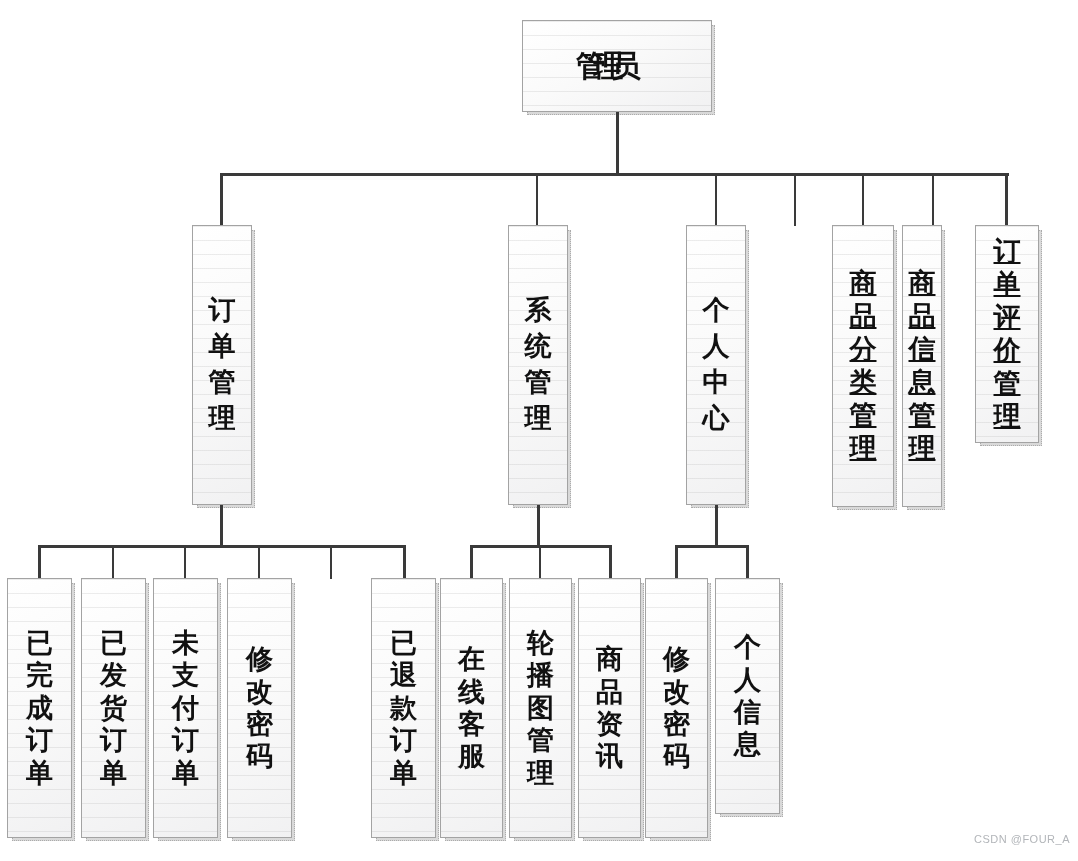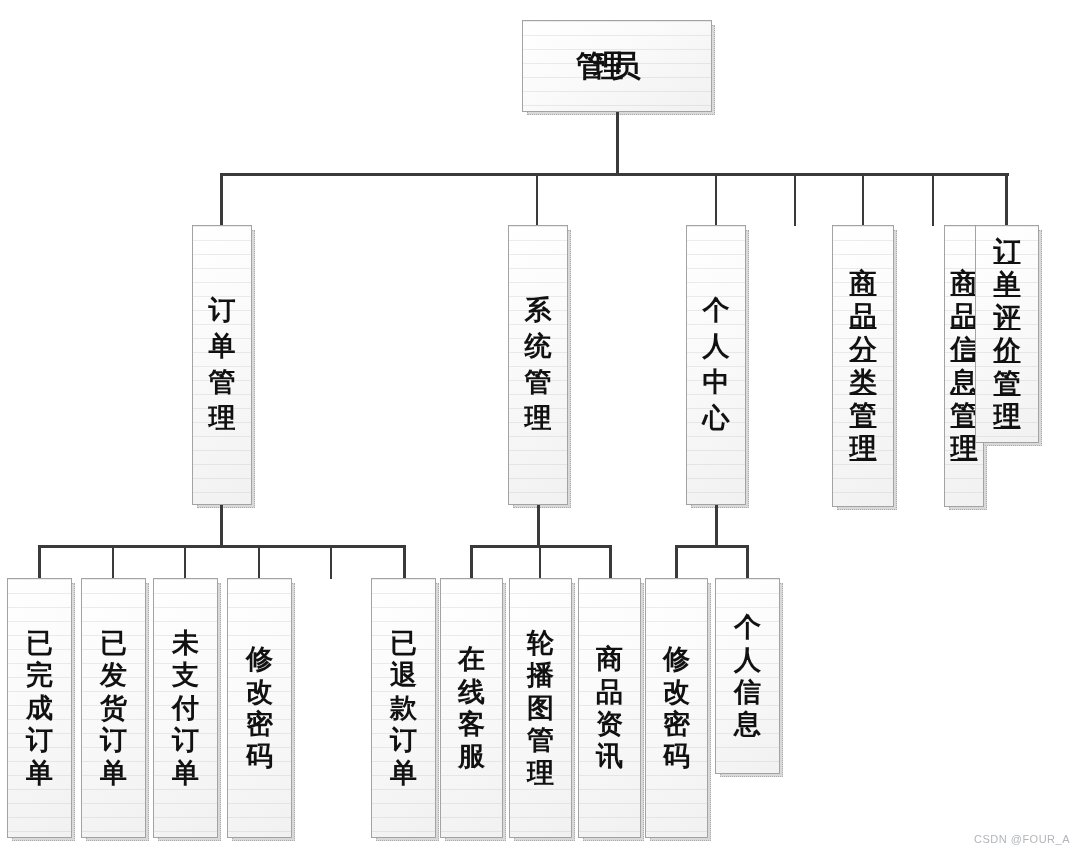--- a/index.html
+++ b/index.html
@@ -120,21 +120,21 @@
   </div>
   <div class="node" style="left:508px;top:225px;width:60px;height:280px">
     <span class="vtext">系统管理</span>
   </div>
   <div class="node" style="left:686px;top:225px;width:60px;height:280px">
     <span class="vtext">个人中心</span>
   </div>
   <div class="node lh-tight" style="left:832px;top:225px;width:62px;height:282px">
     <span class="vtext">商品分类管理</span>
   </div>
-  <div class="node lh-tight" style="left:944px;top:225px;width:40px;height:282px">
+  <div class="node lh-tight" style="left:902px;top:225px;width:40px;height:282px">
     <span class="vtext">商品信息管理</span>
   </div>
   <div class="node lh-tight" style="left:975px;top:225px;width:64px;height:218px">
     <span class="vtext">订单评价管理</span>
   </div>
 
   <div class="node lvl3" style="left:7px;top:578px;width:65px;height:260px">
     <span class="vtext">已完成订单</span>
   </div>
   <div class="node lvl3" style="left:81px;top:578px;width:65px;height:260px">
@@ -156,19 +156,19 @@
   <div class="node lvl3" style="left:578px;top:578px;width:63px;height:260px">
     <span class="vtext">商品资讯</span>
   </div>
   <div class="node lvl3" style="left:509px;top:578px;width:63px;height:260px">
     <span class="vtext">轮播图管理</span>
   </div>
 
   <div class="node lvl3" style="left:645px;top:578px;width:63px;height:260px">
     <span class="vtext">修改密码</span>
   </div>
-  <div class="node lvl3" style="left:715px;top:578px;width:65px;height:196px">
+  <div class="node lvl3" style="left:715px;top:578px;width:65px;height:236px">
     <span class="vtext">个人信息</span>
   </div>
 
   <div class="watermark">CSDN @FOUR_A</div>
 
 </div>
 
 </body></html>

